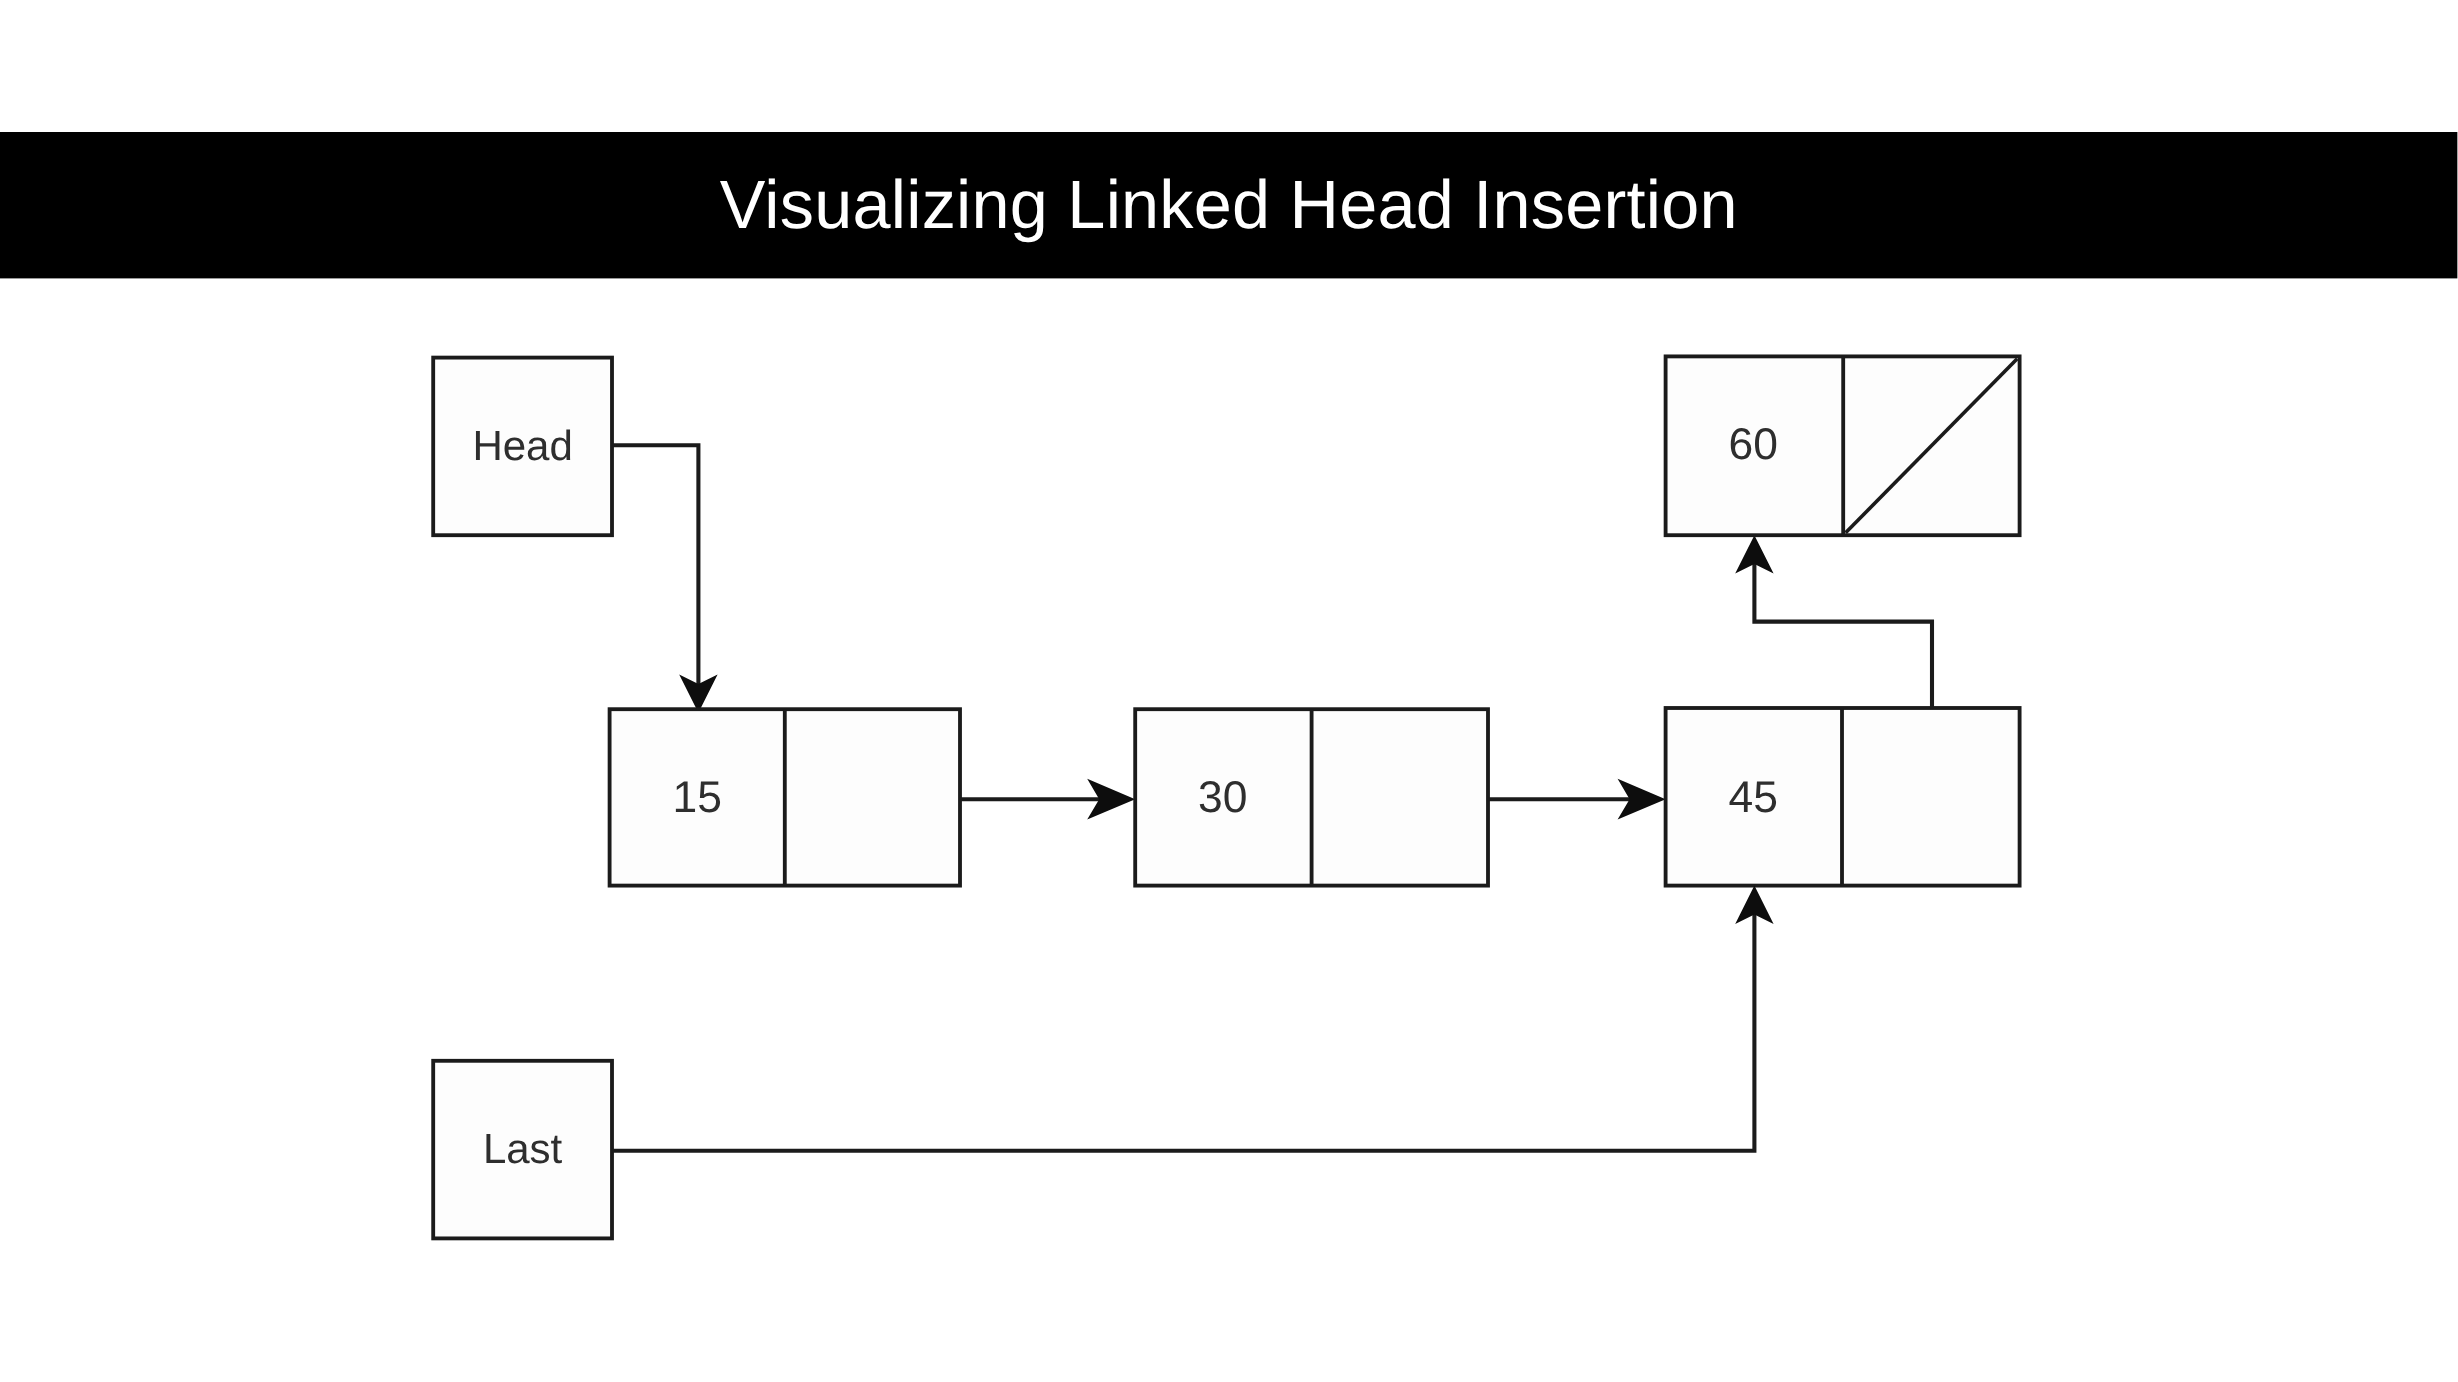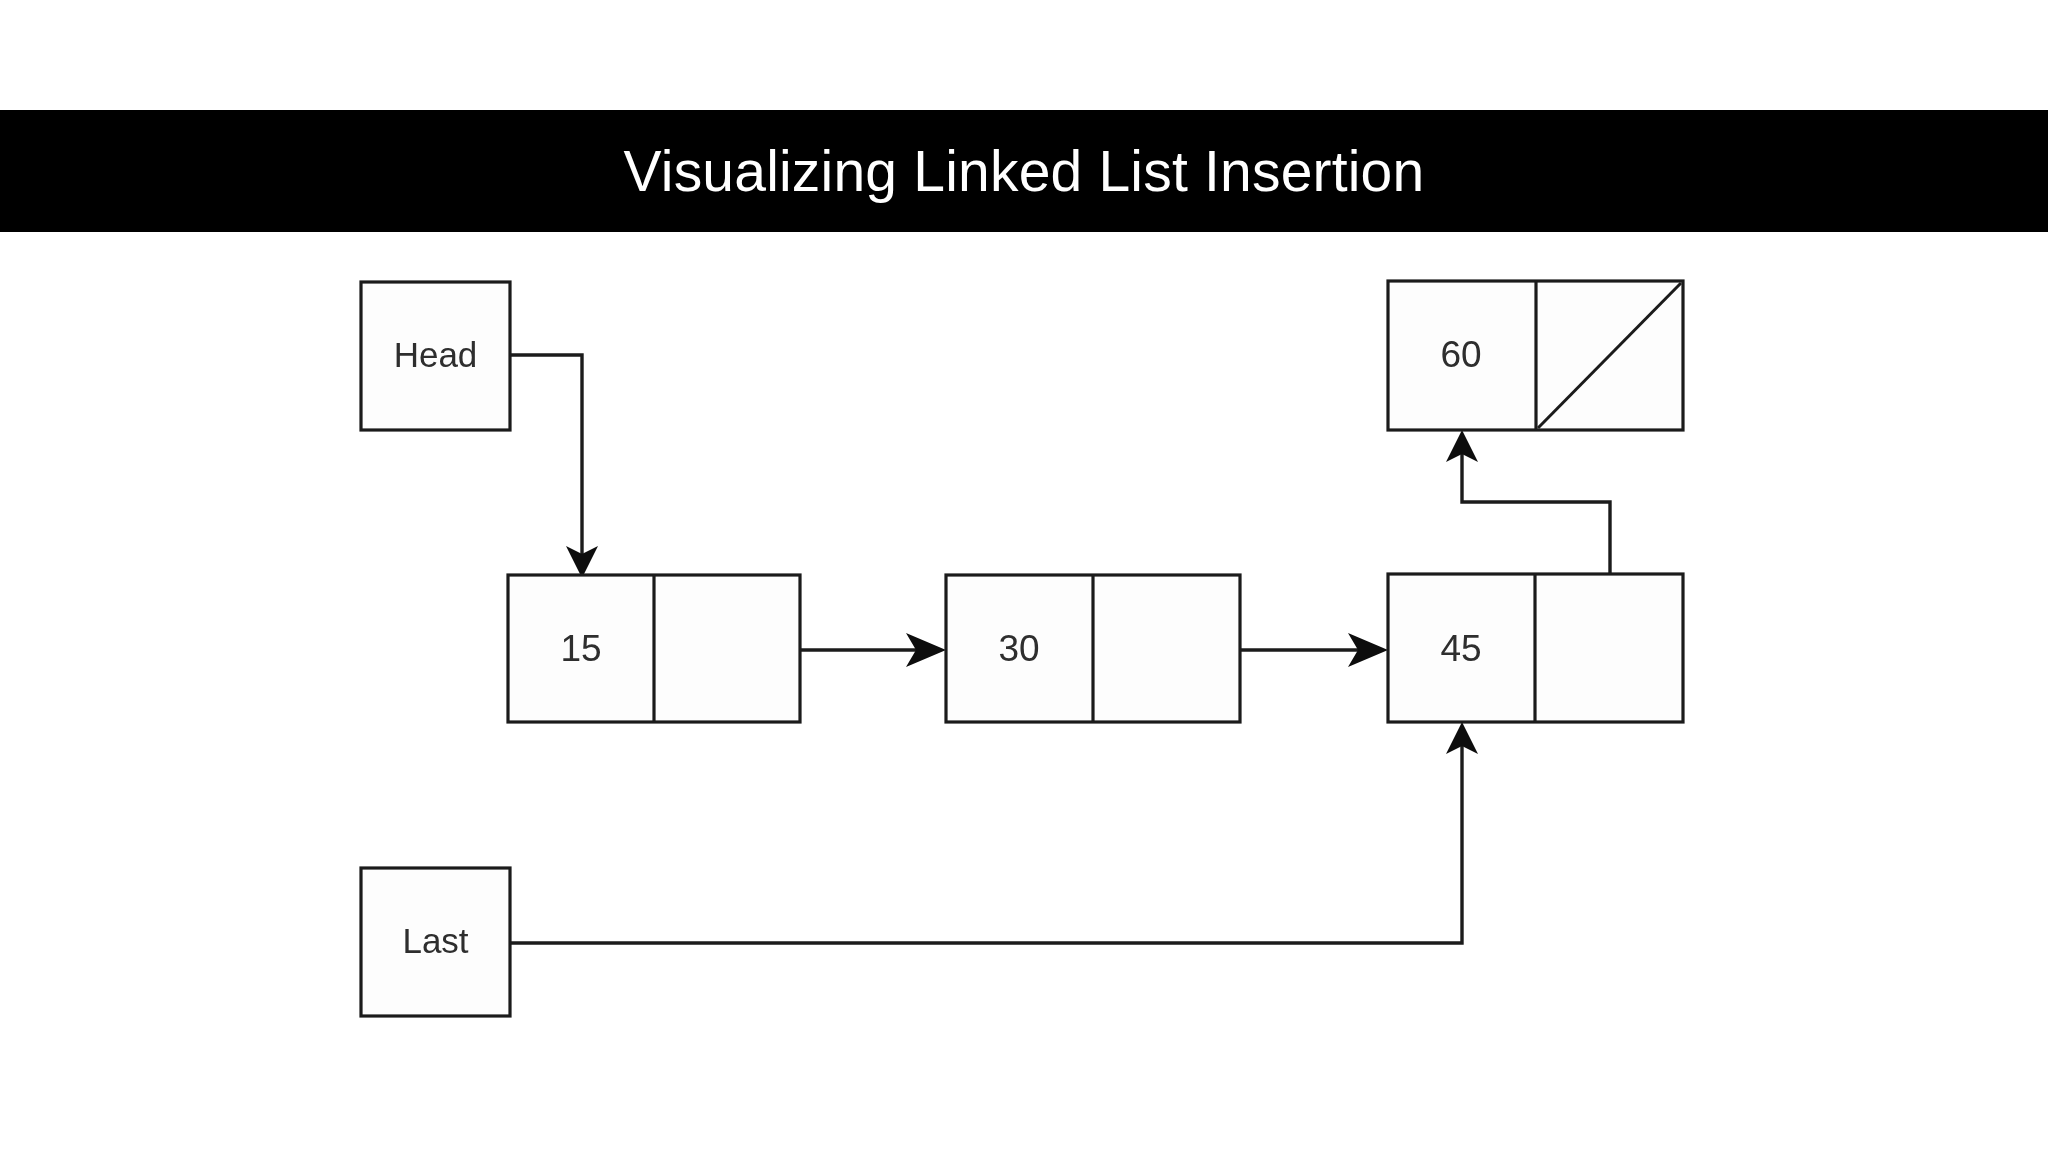--- a/index.html
+++ b/index.html
@@ -35,21 +35,21 @@
     font-weight: 300;
     letter-spacing: 0.2px;
     line-height: 1;
     white-space: nowrap;
   }
 
   
   #diagram-canvas {
     position: absolute;
     left: 0;
-    top: 0;
+    top: 16px;
     width: 2048px;
     height: 889px;
   }
   #diagram-svg {
     display: block;
     width: 2048px;
     height: 1152px;
   }
 
   .box-fill       { fill: #fdfdfd; }
@@ -72,21 +72,21 @@
     font-size: 35px;
     fill: #2e2e2e;
     text-anchor: middle;
     dominant-baseline: middle;
   }
 </style>
 </head>
 <body>
 
 <div id="title-bar">
-  <span id="title-text">Visualizing Linked List Insertion</span>
+  <span id="title-text">Visualizing Linked Head Insertion</span>
 </div>
 
 <div id="diagram-canvas">
   <svg id="diagram-svg" viewBox="0 0 2048 1152" xmlns="http://www.w3.org/2000/svg">
 
     <defs>
       
     </defs>
 
     <g>

